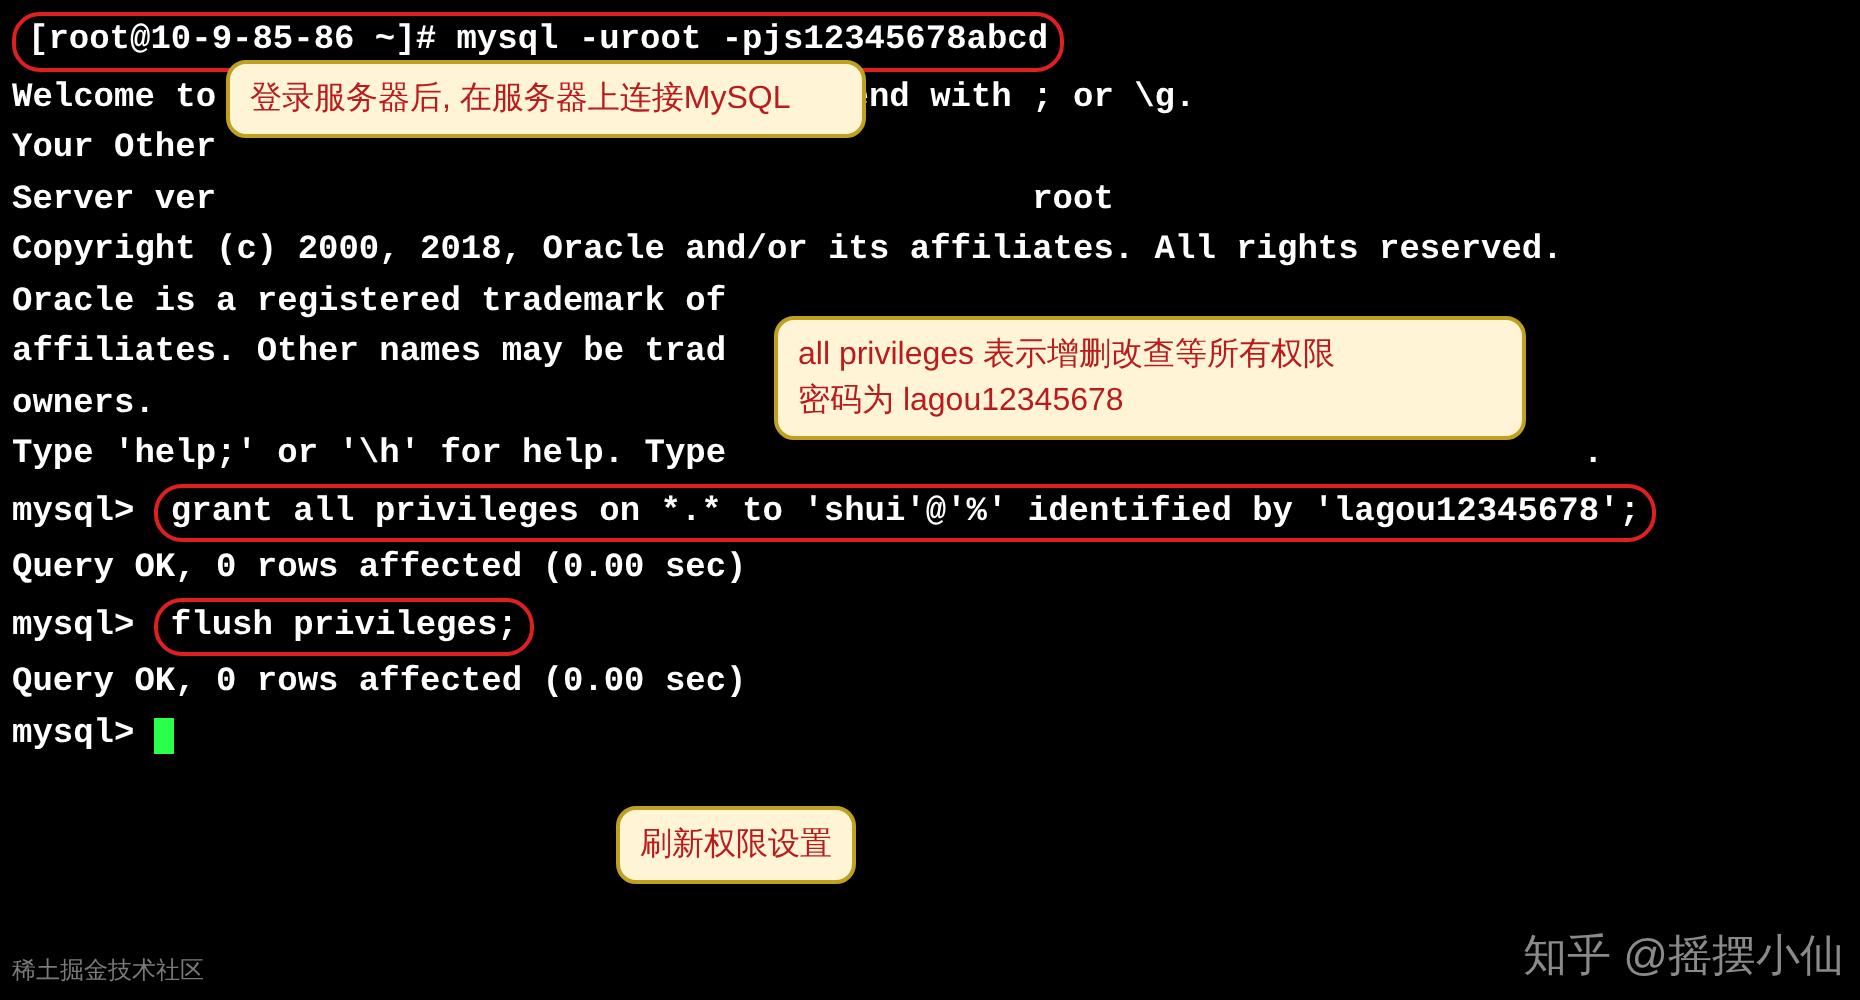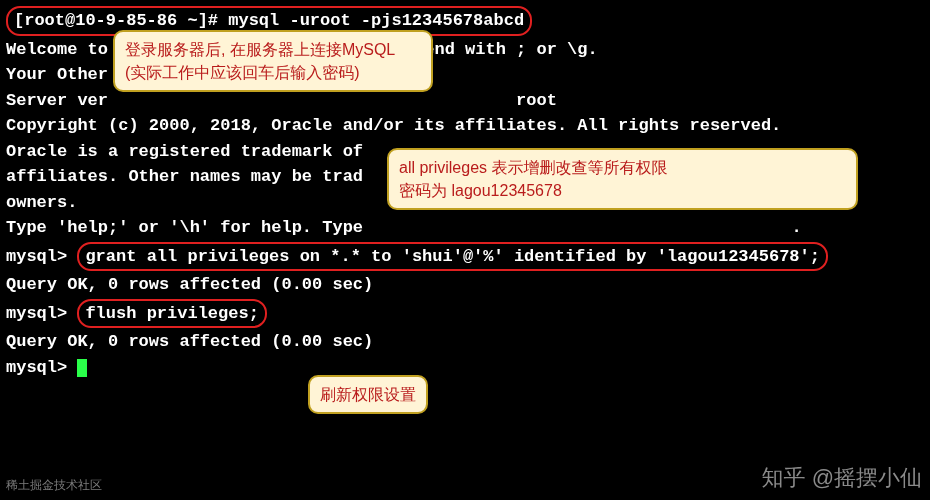--- a/index.html
+++ b/index.html
@@ -85,26 +85,25 @@
 <div class="line"><span>mysql&gt; </span><span class="hl-red">grant all privileges on *.* to 'shui'@'%' identified by 'lagou12345678';</span></div>
 <div class="line">Query OK, 0 rows affected (0.00 sec)</div>
 <div class="line"></div>
 <div class="line"><span>mysql&gt; </span><span class="hl-red">flush privileges;</span></div>
 <div class="line">Query OK, 0 rows affected (0.00 sec)</div>
 <div class="line"></div>
 <div class="line"><span>mysql&gt; </span><span class="cursor"></span></div>
 
 <div class="annot" style="left:113px; top:30px; width:320px;">
   <div>登录服务器后, 在服务器上连接MySQL</div>
-  <div>(实际工作中应该回车后输入密码)</div>
 </div>
 
-<div class="annot" style="left:387px; top:148px; width:471px;">
+<div class="annot" style="left:387px; top:158px; width:376px;">
   <div>all privileges 表示增删改查等所有权限</div>
   <div>密码为 lagou12345678</div>
 </div>
 
-<div class="annot" style="left:308px; top:375px;">
+<div class="annot" style="left:308px; top:403px;">
   <span>刷新权限设置</span>
 </div>
 
 <div class="watermark-r">知乎 @摇摆小仙</div>
 <div class="watermark-l">稀土掘金技术社区</div>
 
 </body></html>

